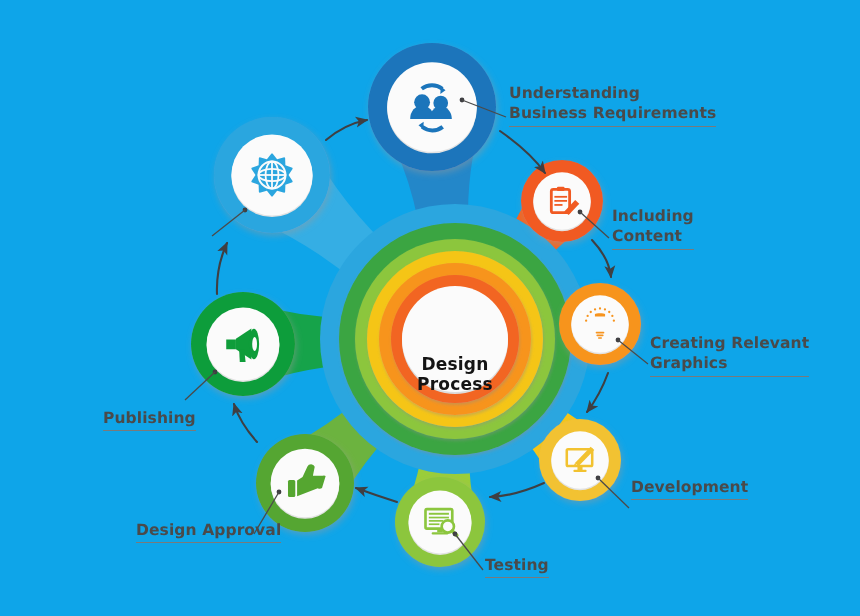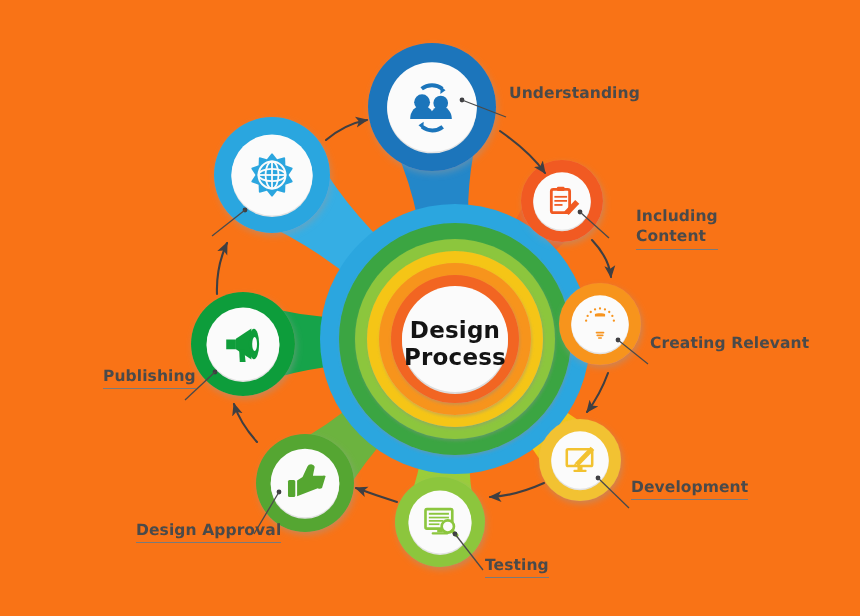--- a/index.html
+++ b/index.html
@@ -7,21 +7,21 @@
     padding: 0;
     background: #ffffff;
   }
   body {
     font-family: "Liberation Sans", sans-serif;
   }
   #canvas {
     position: relative;
     width: 860px;
     height: 616px;
-    background: #f97316;
+    background: #0ea5e9;
     overflow: hidden;
   }
   #diagram-svg {
     position: absolute;
     left: 0;
     top: 0;
     width: 860px;
     height: 616px;
   }
   .label {
@@ -41,23 +41,24 @@
     border-bottom: 1.5px solid #7a7a7a;
     padding-bottom: 2px;
   }
   .label.right-align { text-align: right; }
   .center-text {
     position: absolute;
     text-align: center;
     color: #141414;
     font-family: "DejaVu Sans", sans-serif;
     font-weight: bold;
-    font-size: 23px;
+    font-size: 17px;
     line-height: 1.18;
     letter-spacing: 0.2px;
+    margin-top: 37px;
   }
   .center-text .ln { display: block; }
 </style>
 </head>
 <body>
 
 <div id="canvas">
   <svg id="diagram-svg" viewBox="0 0 860 616">
     <defs>
       <filter id="softShadow" x="-60%" y="-60%" width="220%" height="220%">
@@ -261,38 +262,40 @@
         <circle cx="215" cy="372" r="2.4" fill="#3f3f42"></circle>
         <line x1="215" y1="372" x2="185" y2="400" stroke="#4a4a4a" stroke-width="1.3"></line>
         <circle cx="245" cy="210" r="2.4" fill="#3f3f42"></circle>
         <line x1="245" y1="210" x2="212" y2="236" stroke="#4a4a4a" stroke-width="1.3"></line>
       </g>
   </svg>
 
   <div id="labels-layer">
       <div class="label" style="left: 509px; top: 83px;">
         <span class="ln">Understanding</span>
-      </div>
-      <div class="label" style="left: 612px; top: 206px; margin-left: 24px;">
+        <span class="ln ul">Business Requirements</span>
+      </div>
+      <div class="label" style="left: 612px; top: 206px;">
         <span class="ln">Including</span>
         <span class="ln ul">Content</span>
       </div>
       <div class="label" style="left: 650px; top: 333px;">
         <span class="ln">Creating Relevant</span>
+        <span class="ln ul">Graphics</span>
       </div>
       <div class="label" style="left: 631px; top: 477px;">
         <span class="ln ul">Development</span>
       </div>
       <div class="label" style="left: 485px; top: 555px;">
         <span class="ln ul">Testing</span>
       </div>
       <div class="label" style="left: 136px; top: 520px;">
         <span class="ln ul">Design Approval</span>
       </div>
-      <div class="label" style="left: 103px; top: 366px; text-align: right;">
+      <div class="label" style="left: 103px; top: 408px; text-align: right;">
         <span class="ln ul">Publishing</span>
       </div>
       <div class="label right-align" style="left: auto; top: 204px; right: 630px;">
       </div>
     </div>
 
   <div class="center-text" id="center-text" style="left: 385px; top: 317px; width: 140px;">
     <span class="ln">Design</span>
     <span class="ln">Process</span>
   </div>

